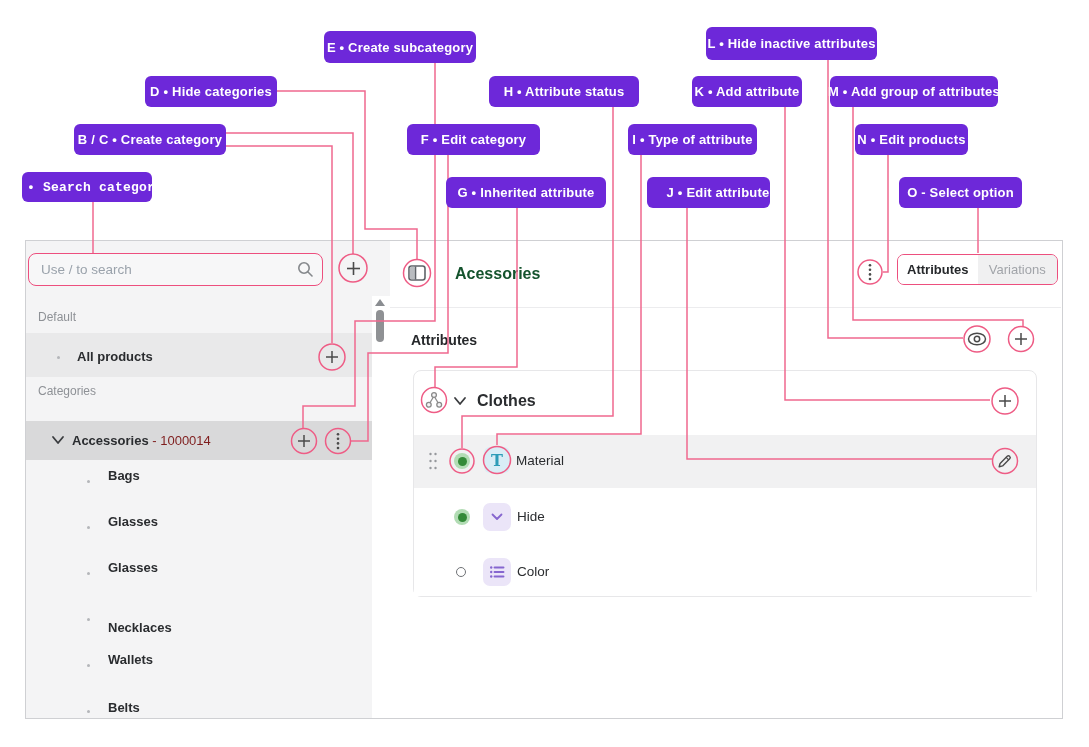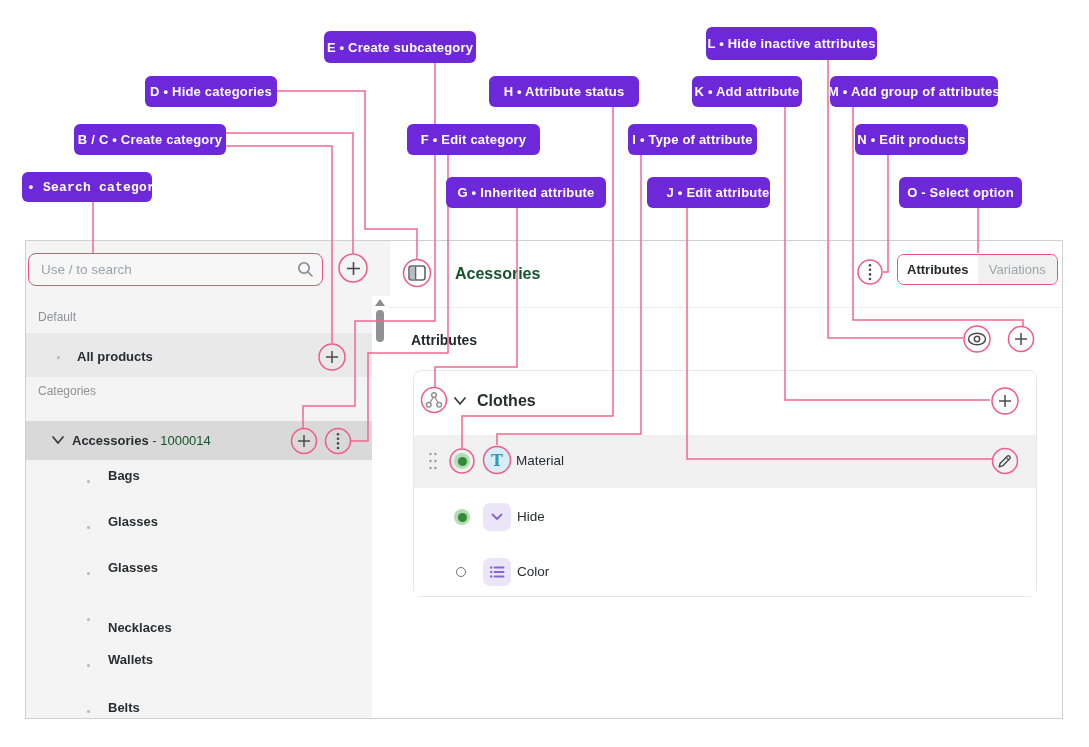--- a/index.html
+++ b/index.html
@@ -16,21 +16,21 @@
   .sb-bg{position:absolute;left:26px;top:241px;width:346px;height:477px;background:#f4f4f5;z-index:2;}
   .sb-top{position:absolute;left:26px;top:241px;width:364px;height:55px;background:#f4f4f5;z-index:3;}
   .search{position:absolute;left:28px;top:253px;width:295px;height:33px;box-sizing:border-box;
           border:1.5px solid #ed4f7e;border-radius:8px;background:#f7f7f8;color:#2a2c2f;
           font-size:13.5px;padding:0 34px 0 12px;outline:none;z-index:4;
           font-family:"Liberation Sans",sans-serif;}
   .search::placeholder{color:#9aa2ab;}
   .seclab{position:absolute;font-size:12px;color:#8e9196;z-index:4;}
   .row{position:absolute;z-index:3;}
   .rowtxt{position:absolute;font-size:13px;font-weight:700;color:#2a2c2f;height:18px;line-height:18px;z-index:4;}
-  .code{font-weight:400;color:#14532d;}
+  .code{font-weight:400;color:#7f1d1d;}
   .dot{position:absolute;width:3px;height:3px;border-radius:50%;background:#b4b6ba;z-index:4;}
   .circle-btn{position:absolute;width:28px;height:28px;display:flex;align-items:center;
               justify-content:center;z-index:4;}
   
   .title{position:absolute;font-size:16px;font-weight:700;color:#14532d;z-index:4;}
   .h-div{position:absolute;background:#ececee;z-index:3;}
   .heading{position:absolute;font-size:14px;font-weight:700;color:#26282b;z-index:4;}
   .tabs{position:absolute;left:897px;top:254px;width:161px;height:31px;box-sizing:border-box;
         border:1.5px solid #ed4f7e;border-radius:7px;display:flex;overflow:hidden;z-index:4;background:#f0f0f1;}
   .tab{flex:1;display:flex;align-items:center;justify-content:center;font-size:13px;}

